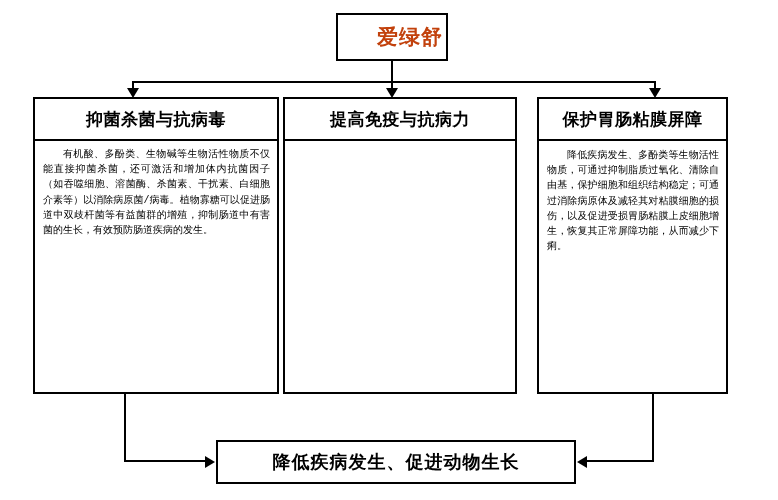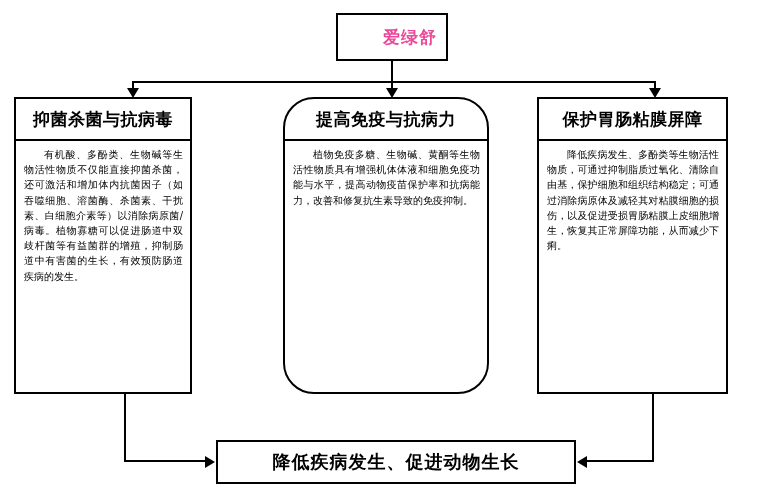--- a/index.html
+++ b/index.html
@@ -30,37 +30,37 @@
   #title-box {
     left: 336px;
     top: 13px;
     width: 112px;
     height: 48px;
     display: flex;
     align-items: center;
     justify-content: center;
   }
   #title-box .title-text {
-    font-size: 17px;
+    font-size: 21px;
     font-weight: bold;
     letter-spacing: 1px;
-    color: #ec4899;
+    color: #c2410c;
     line-height: 1;
     margin-left: 36px;
   }
 
   
   .pillar {
     top: 97px;
     height: 297px;
     display: flex;
     flex-direction: column;
   }
-  #pillar-0 { left: 14px;  width: 178px; }
-  #pillar-1 { left: 283px; width: 206px; border-radius: 31px; }
+  #pillar-0 { left: 33px;  width: 246px; font-family: Liberation Mono, monospace; }
+  #pillar-1 { left: 283px; width: 234px; }
   #pillar-2 { left: 537px; width: 191px; }
 
   .pillar-header {
     height: 40px;
     flex: 0 0 40px;
     border-bottom: 2px solid #000000;
     display: flex;
     align-items: center;
     justify-content: center;
     font-size: 17px;
@@ -155,21 +155,20 @@
   <div class="vline" style="left:654px; top:81px; height:8px;"></div>
   <div class="arrow-down" style="left:649px; top:88px;"></div>
 
   <div class="box pillar" id="pillar-0">
     <div class="pillar-header">抑菌杀菌与抗病毒</div>
     <div class="pillar-body">有机酸、多酚类、生物碱等生物活性物质不仅能直接抑菌杀菌，还可激活和增加体内抗菌因子（如吞噬细胞、溶菌酶、杀菌素、干扰素、白细胞介素等）以消除病原菌/病毒。植物寡糖可以促进肠道中双歧杆菌等有益菌群的增殖，抑制肠道中有害菌的生长，有效预防肠道疾病的发生。</div>
   </div>
 
   <div class="box pillar" id="pillar-1">
     <div class="pillar-header">提高免疫与抗病力</div>
-    <div class="pillar-body">植物免疫多糖、生物碱、黄酮等生物活性物质具有增强机体体液和细胞免疫功能与水平，提高动物疫苗保护率和抗病能力，改善和修复抗生素导致的免疫抑制。</div>
   </div>
 
   <div class="box pillar" id="pillar-2">
     <div class="pillar-header">保护胃肠粘膜屏障</div>
     <div class="pillar-body">降低疾病发生、多酚类等生物活性物质，可通过抑制脂质过氧化、清除自由基，保护细胞和组织结构稳定；可通过消除病原体及减轻其对粘膜细胞的损伤，以及促进受损胃肠粘膜上皮细胞增生，恢复其正常屏障功能，从而减少下痢。</div>
   </div>
 
   <div class="vline" style="left:124px; top:394px; height:68px;"></div>
   <div class="hline" style="left:124px; top:460px; width:82px;"></div>
   <div class="arrow-right" style="left:205px; top:456px;"></div>

